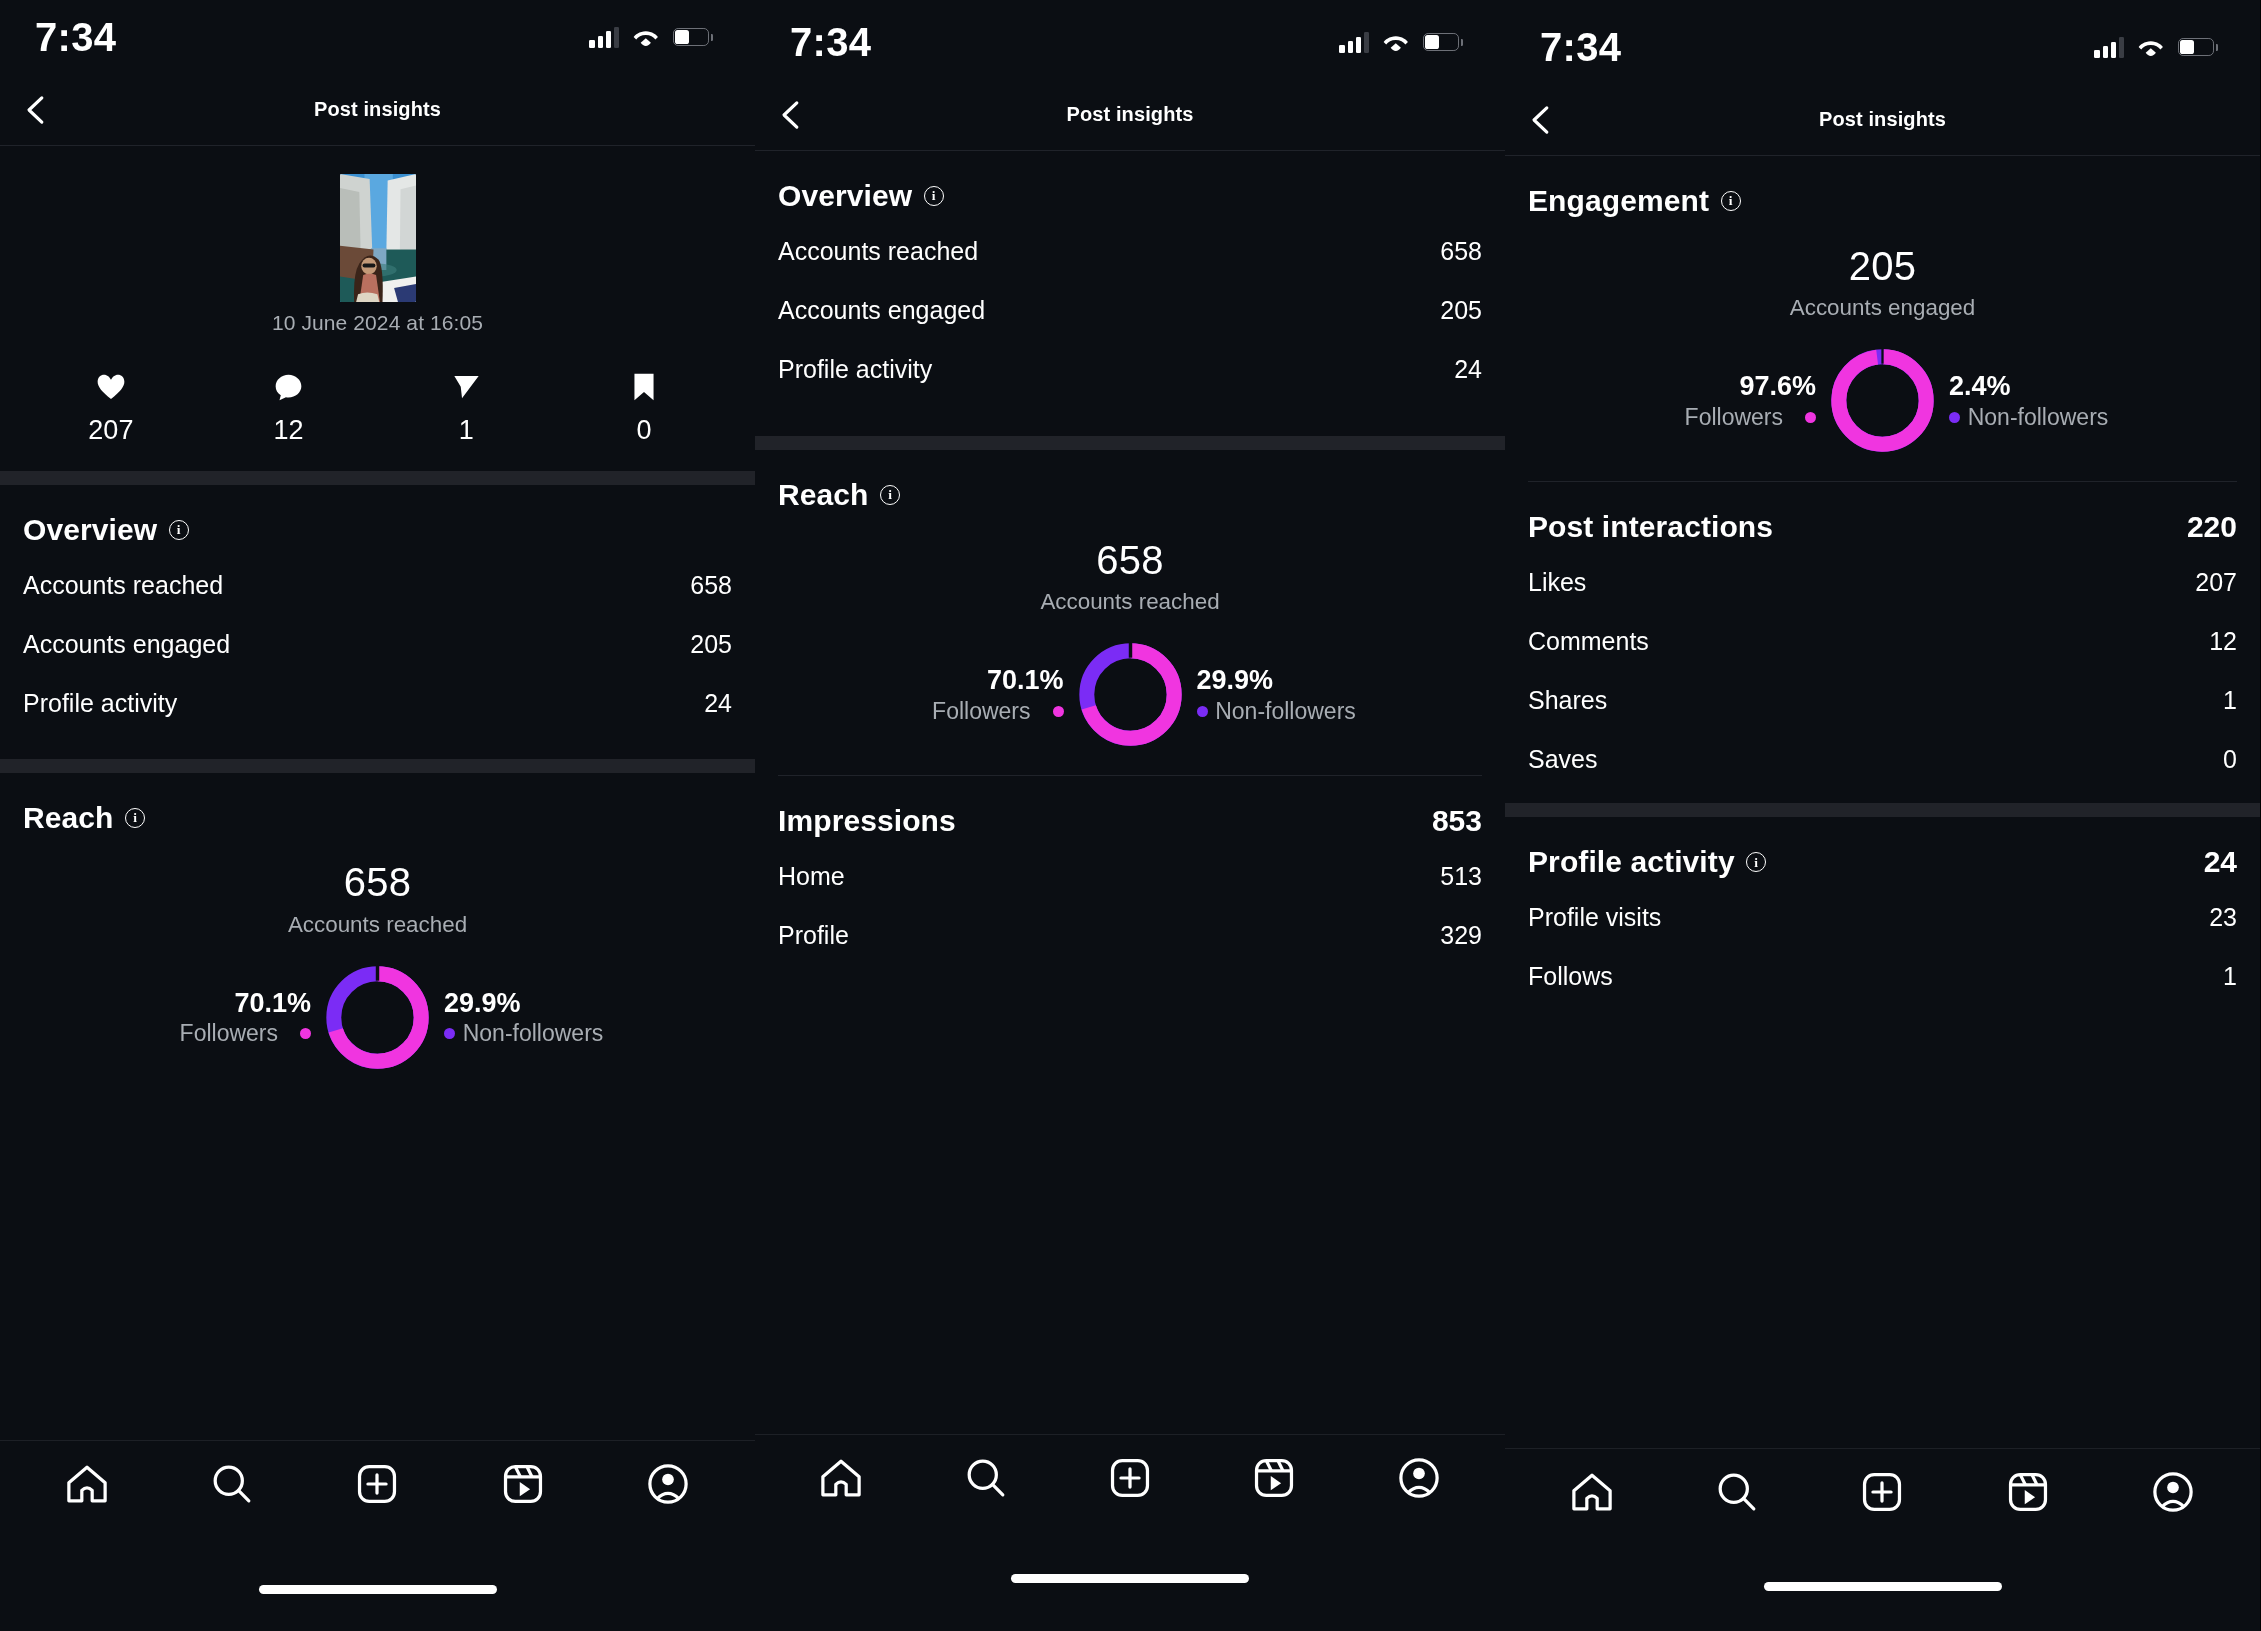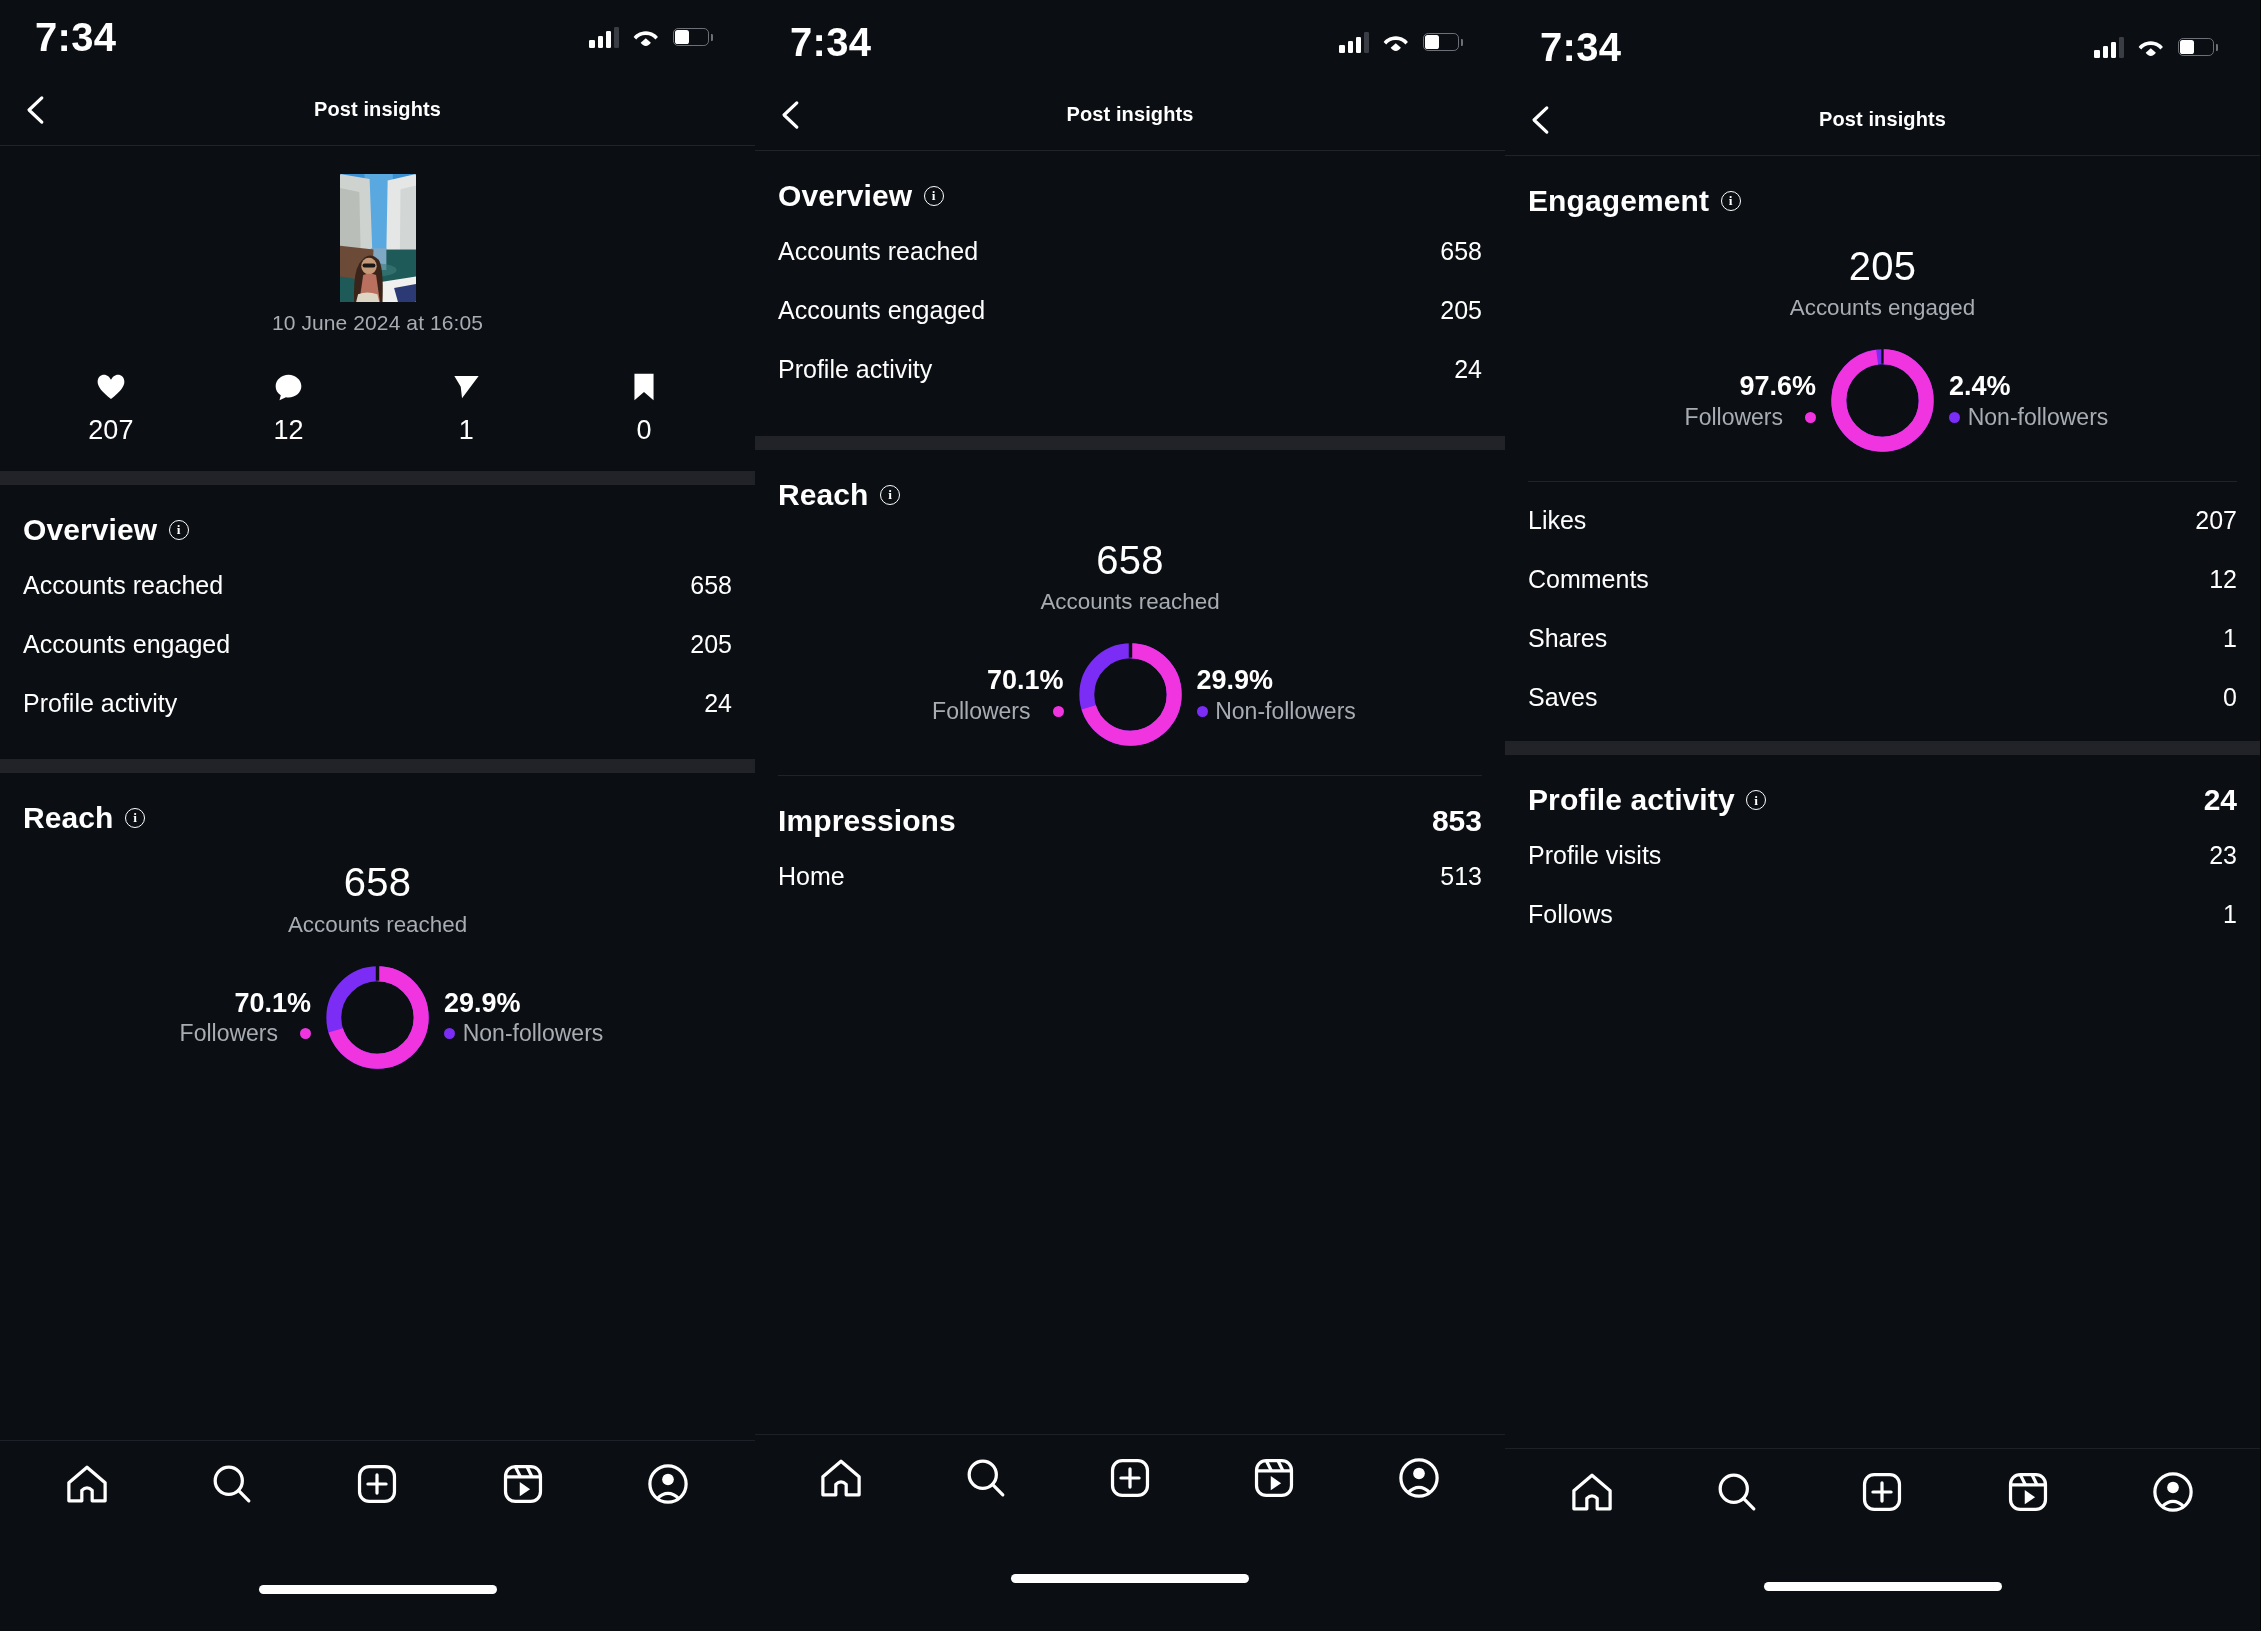--- a/index.html
+++ b/index.html
@@ -452,20 +452,24 @@
             <div class="sec-title">
               <h2>Impressions</h2>
             </div>
             <span class="sec-total">853</span>
           </div>
           <div class="rows">
             <div class="row">
               <span class="k">Home</span>
               <span class="v">513</span>
             </div>
+            <div class="row">
+              <span class="k">Profile</span>
+              <span class="v">329</span>
+            </div>
           </div>
         </div>
 
       </div>
     </div>
 
     <div class="tabbar">
       <div class="tabs">
         <div class="tab">
           <svg width="44" height="44" viewBox="0 0 68 68">
@@ -567,20 +571,26 @@
                 <div class="pct">2.4%</div>
                 <div class="lbl">
                     <span class="dot" style="background:#7B2CF5"></span>
                     <span>Non-followers</span>
                   </div>
               </div>
             </div>
           </div>
           <div class="hairline"></div>
 
+          <div class="sec-head">
+            <div class="sec-title">
+              <h2>Post interactions</h2>
+            </div>
+            <span class="sec-total">220</span>
+          </div>
           <div class="rows">
             <div class="row">
               <span class="k">Likes</span>
               <span class="v">207</span>
             </div>
             <div class="row">
               <span class="k">Comments</span>
               <span class="v">12</span>
             </div>
             <div class="row">

